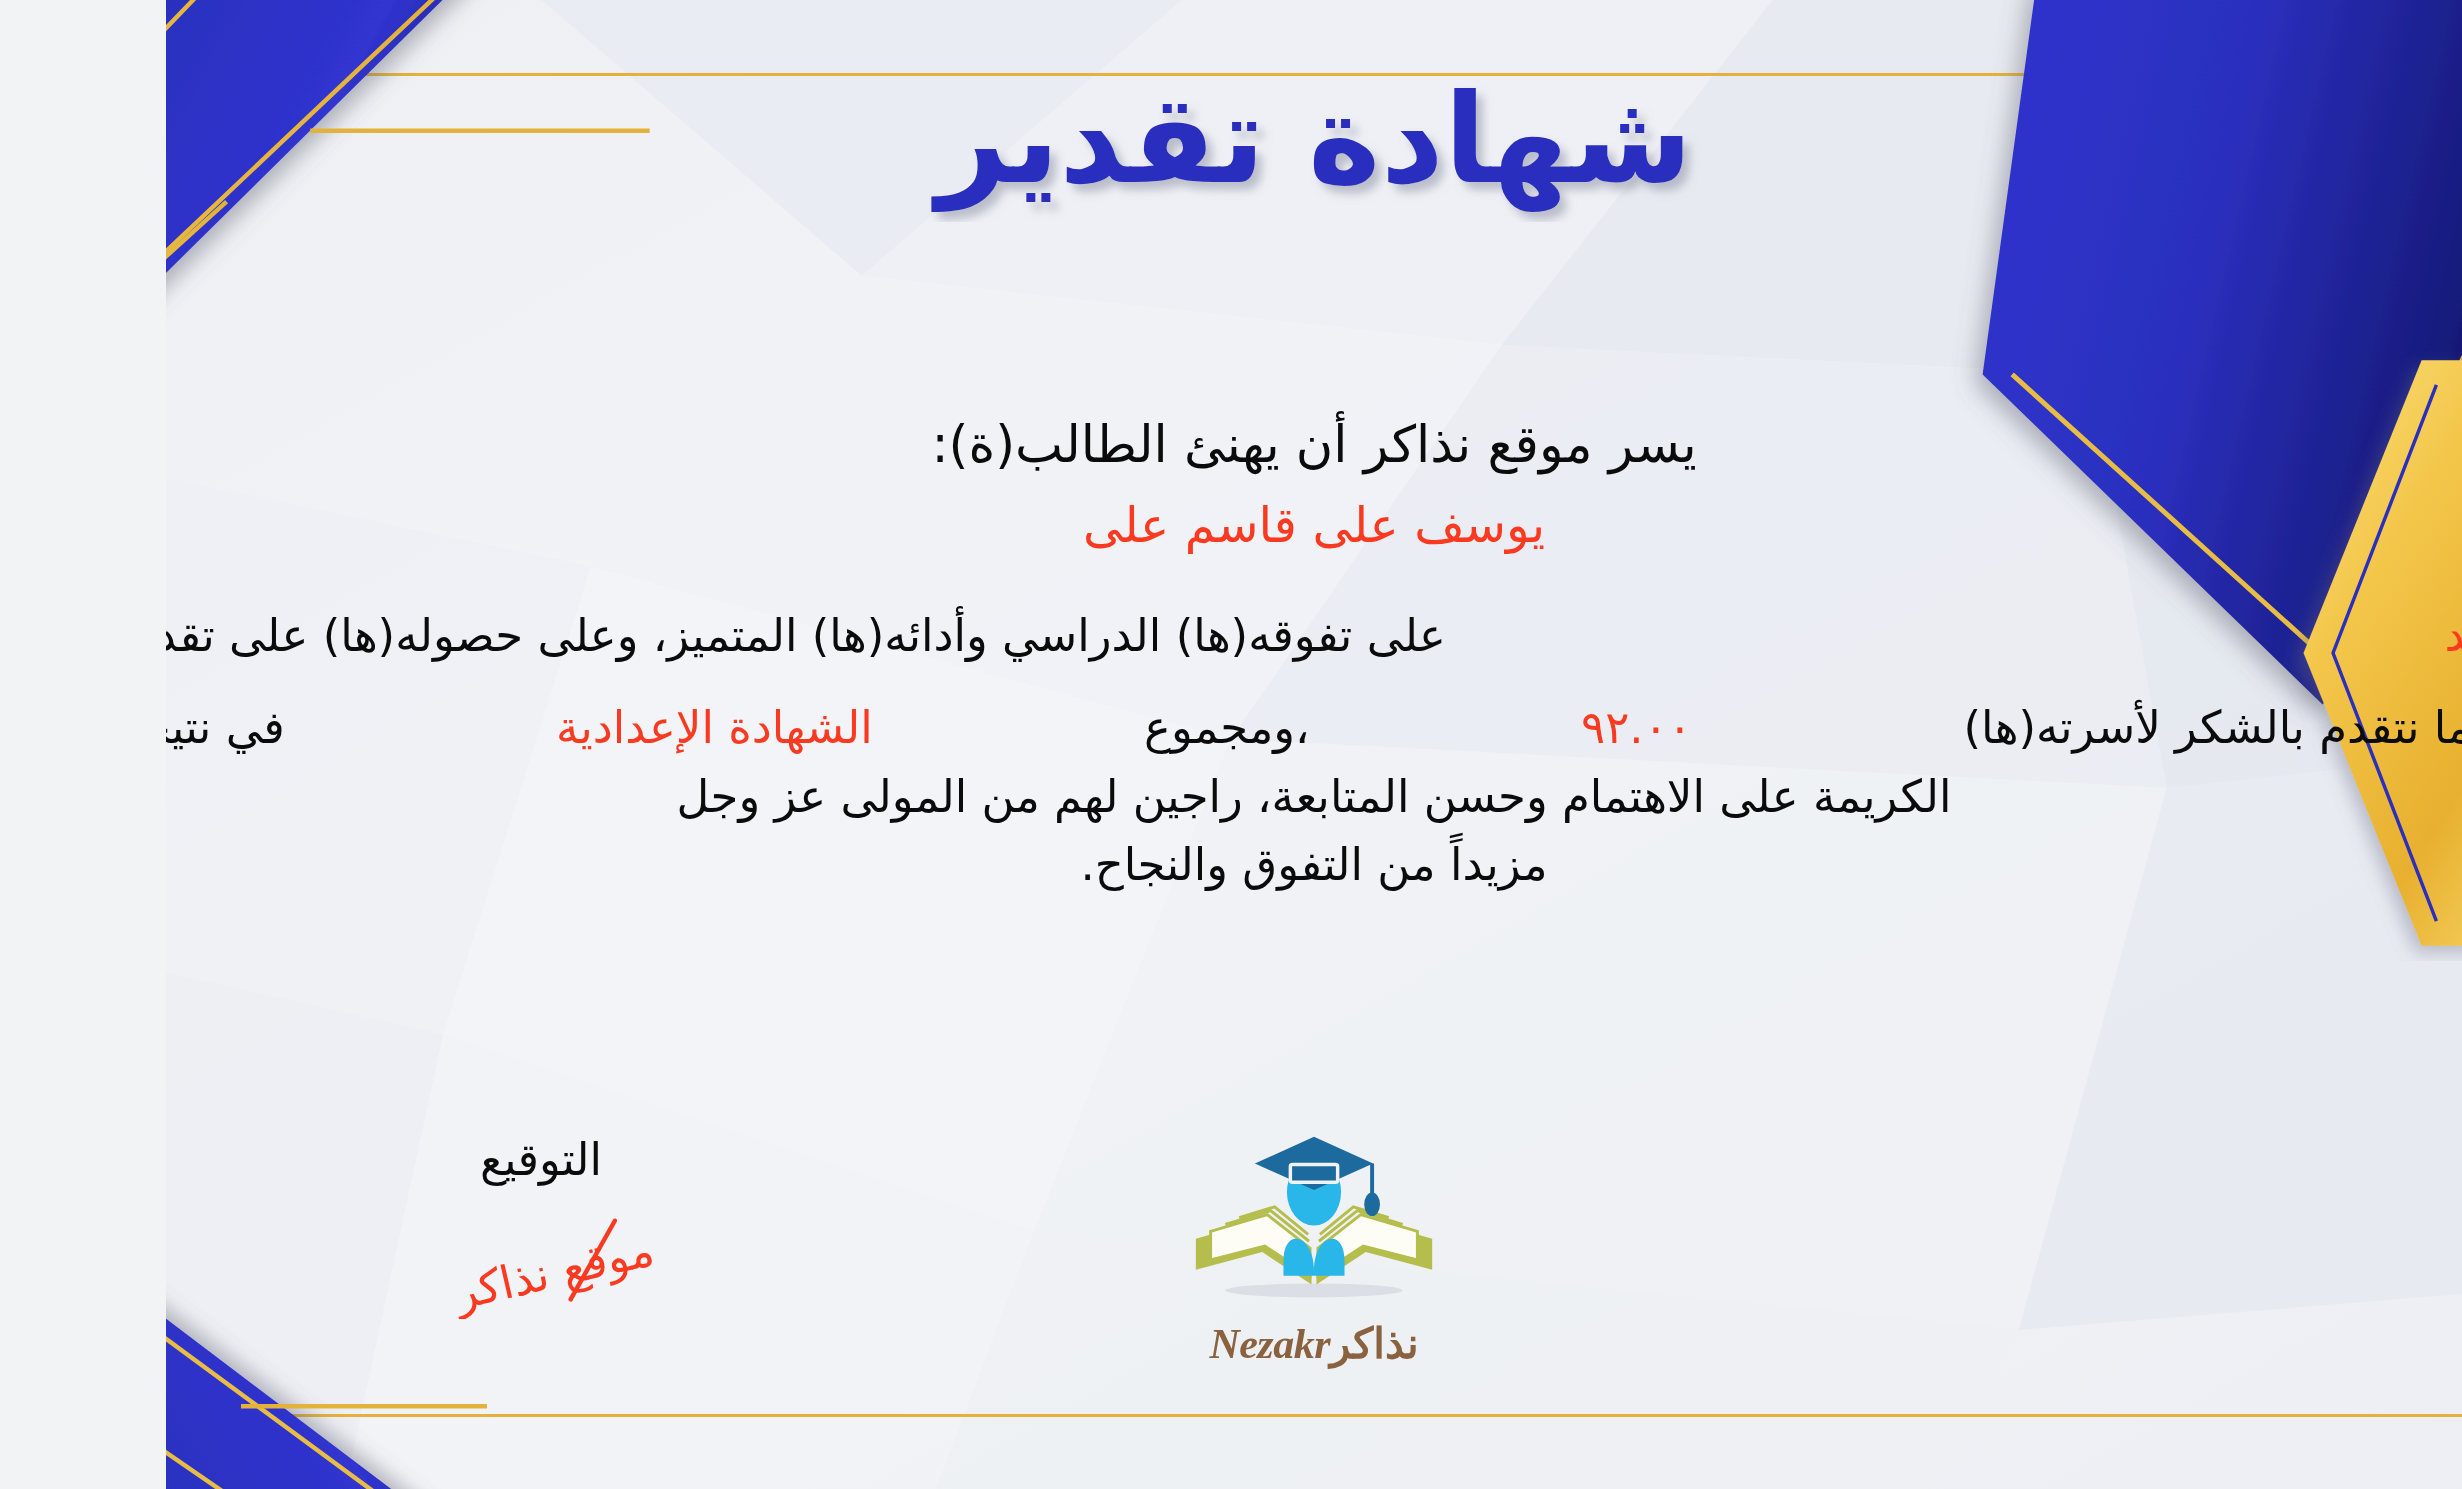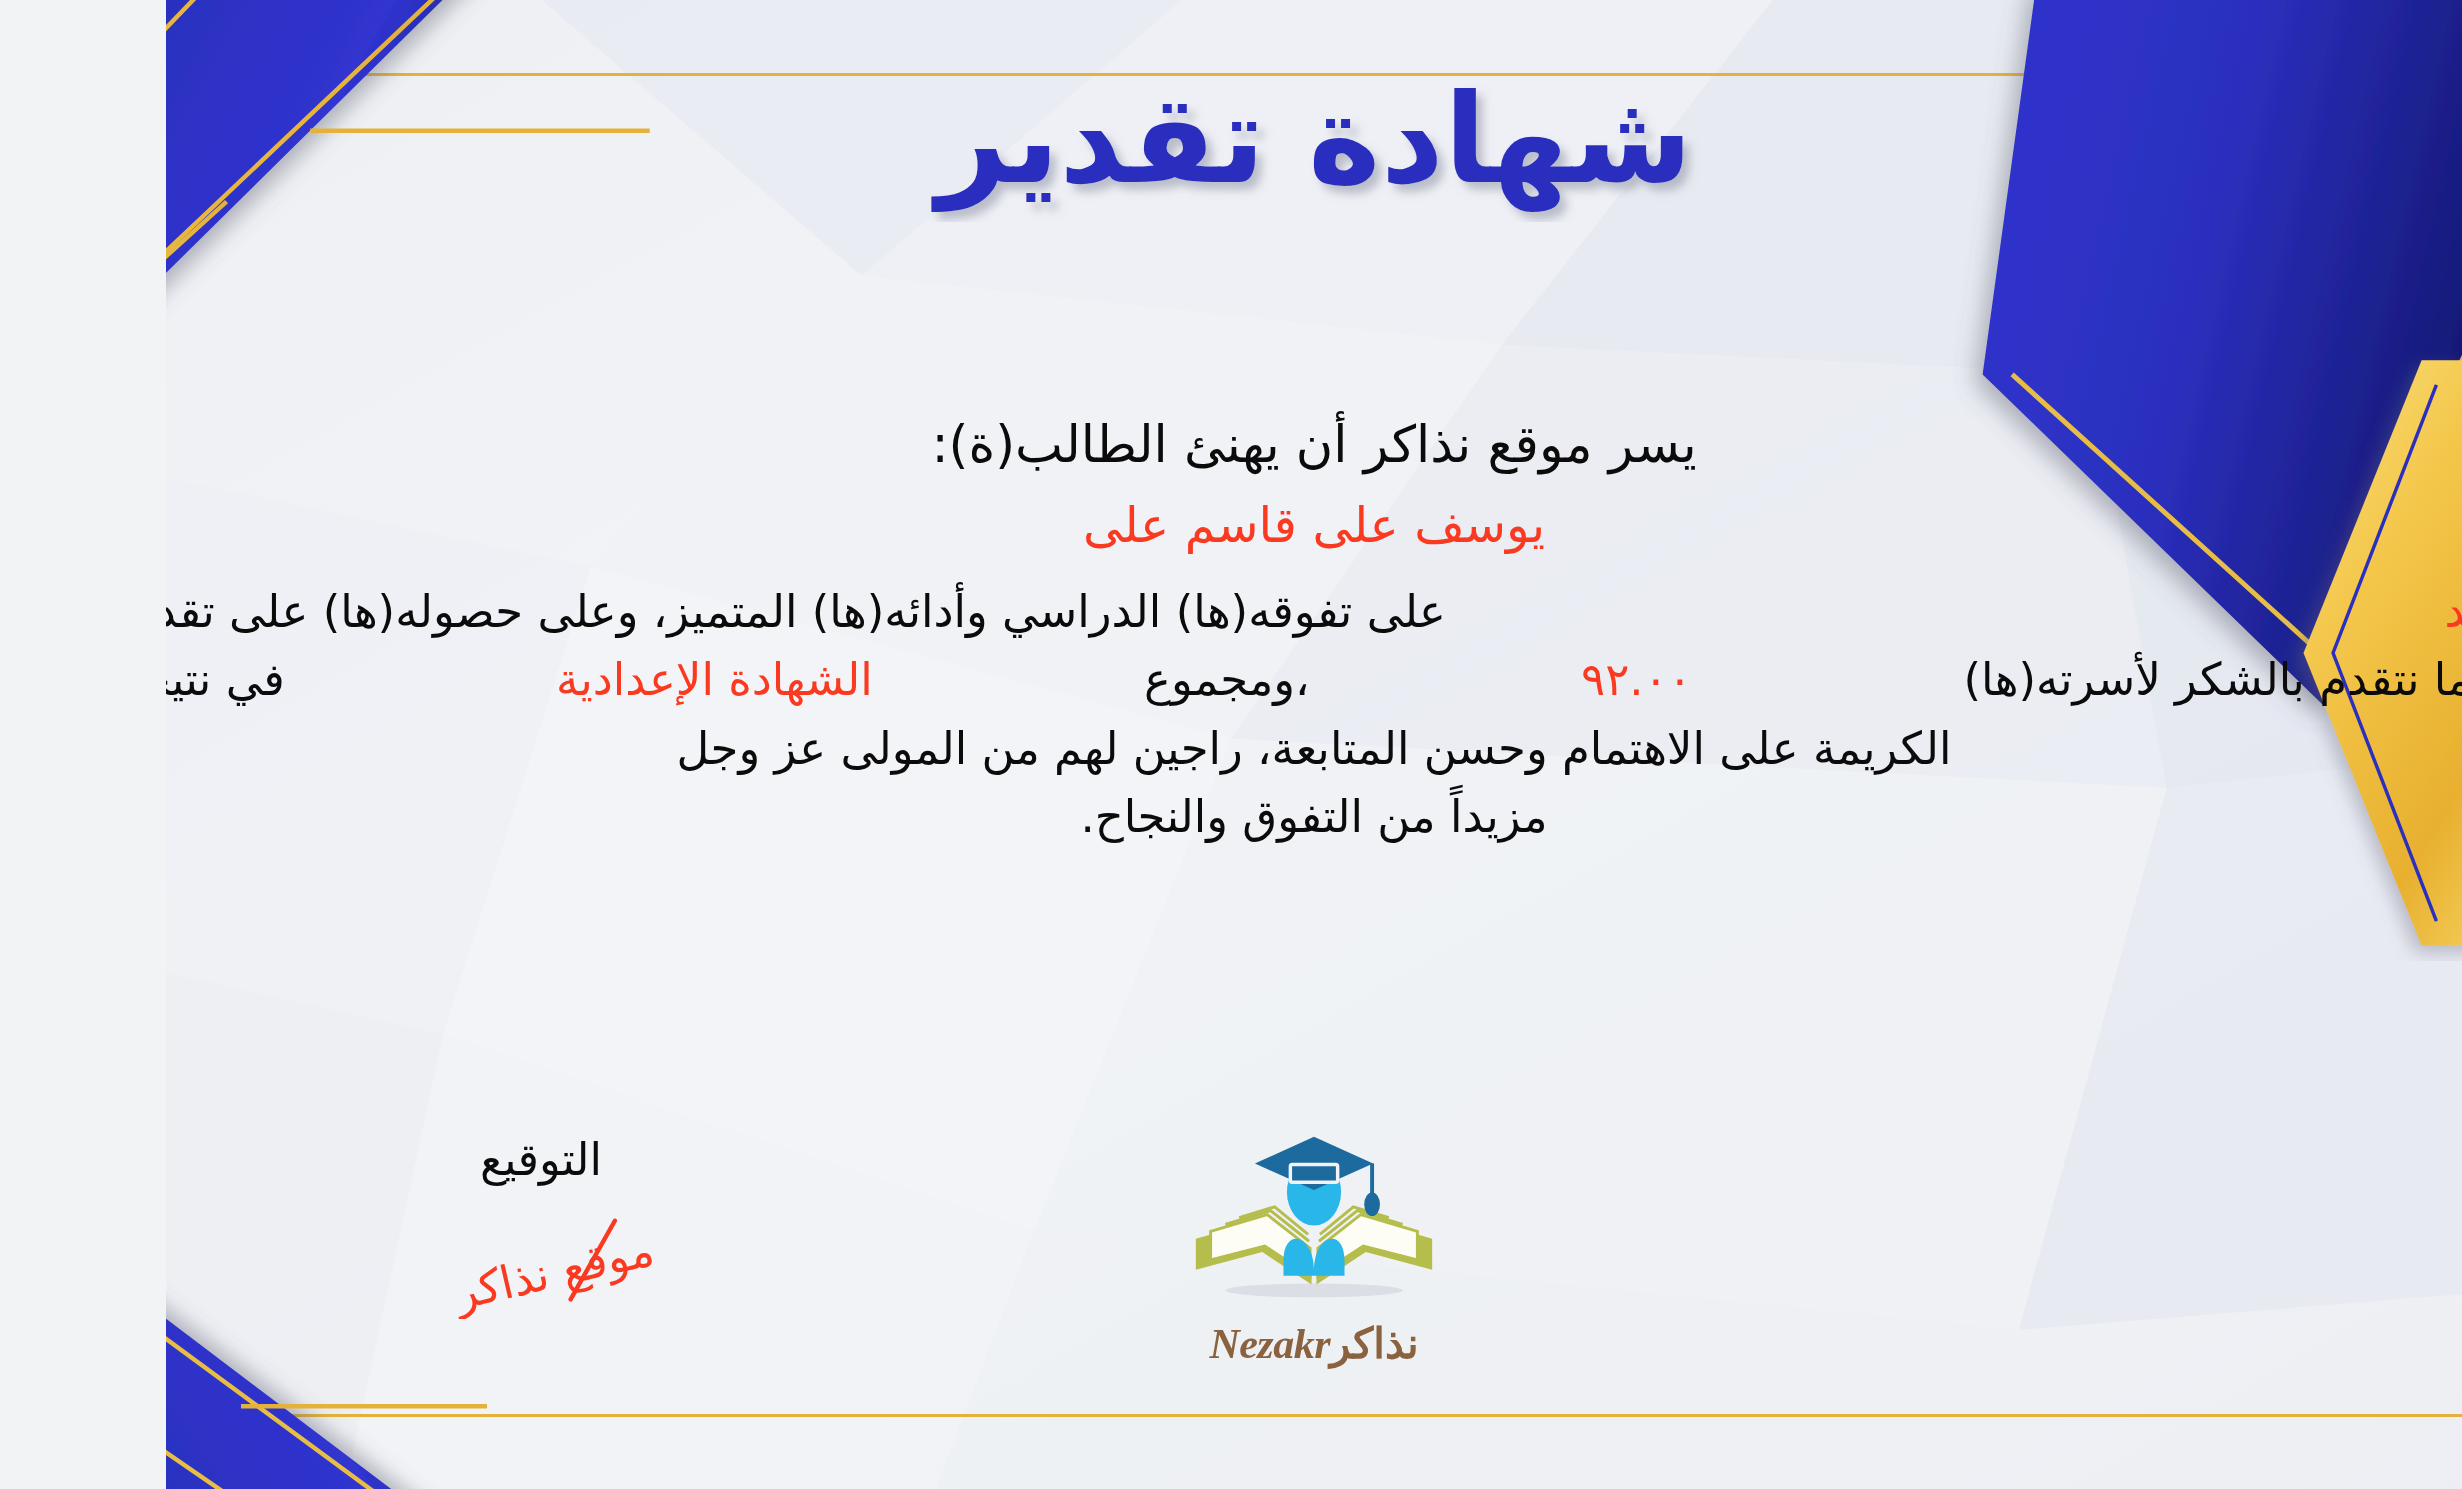--- a/index.html
+++ b/index.html
@@ -69,21 +69,21 @@
     color:#fa3a20;
     line-height:1.25;
     margin-bottom:21.7px;
   }
   .para{
     font-size:45px;
     line-height:1.52;
     font-weight:400;
     padding:0 29.5px;
   }
-  .para .hl{ color:#fa3a20; }
+  .para .hl{ color:#fa3a20;margin-top:24px; }
 
   .line-row{
     display:flex;
     justify-content:space-between;
     align-items:baseline;
     direction:rtl;
     gap:0;
   }
   .line-center{ text-align:center; }
 

